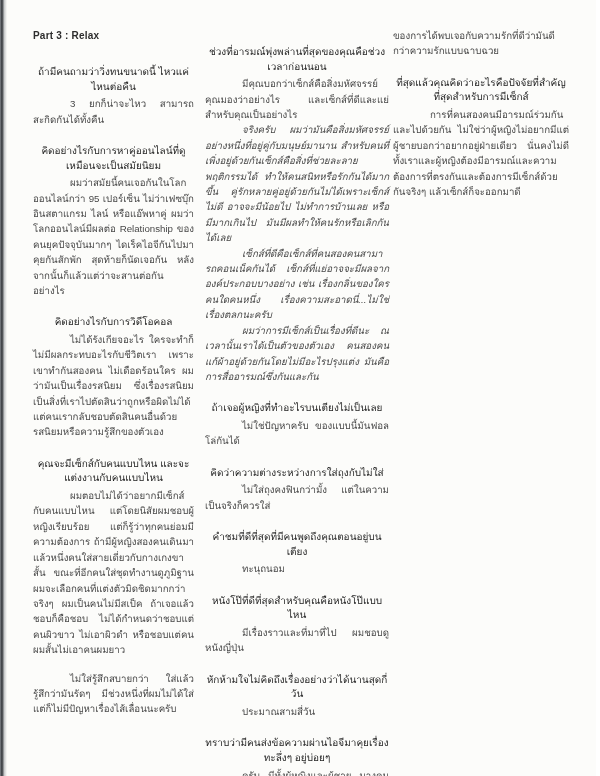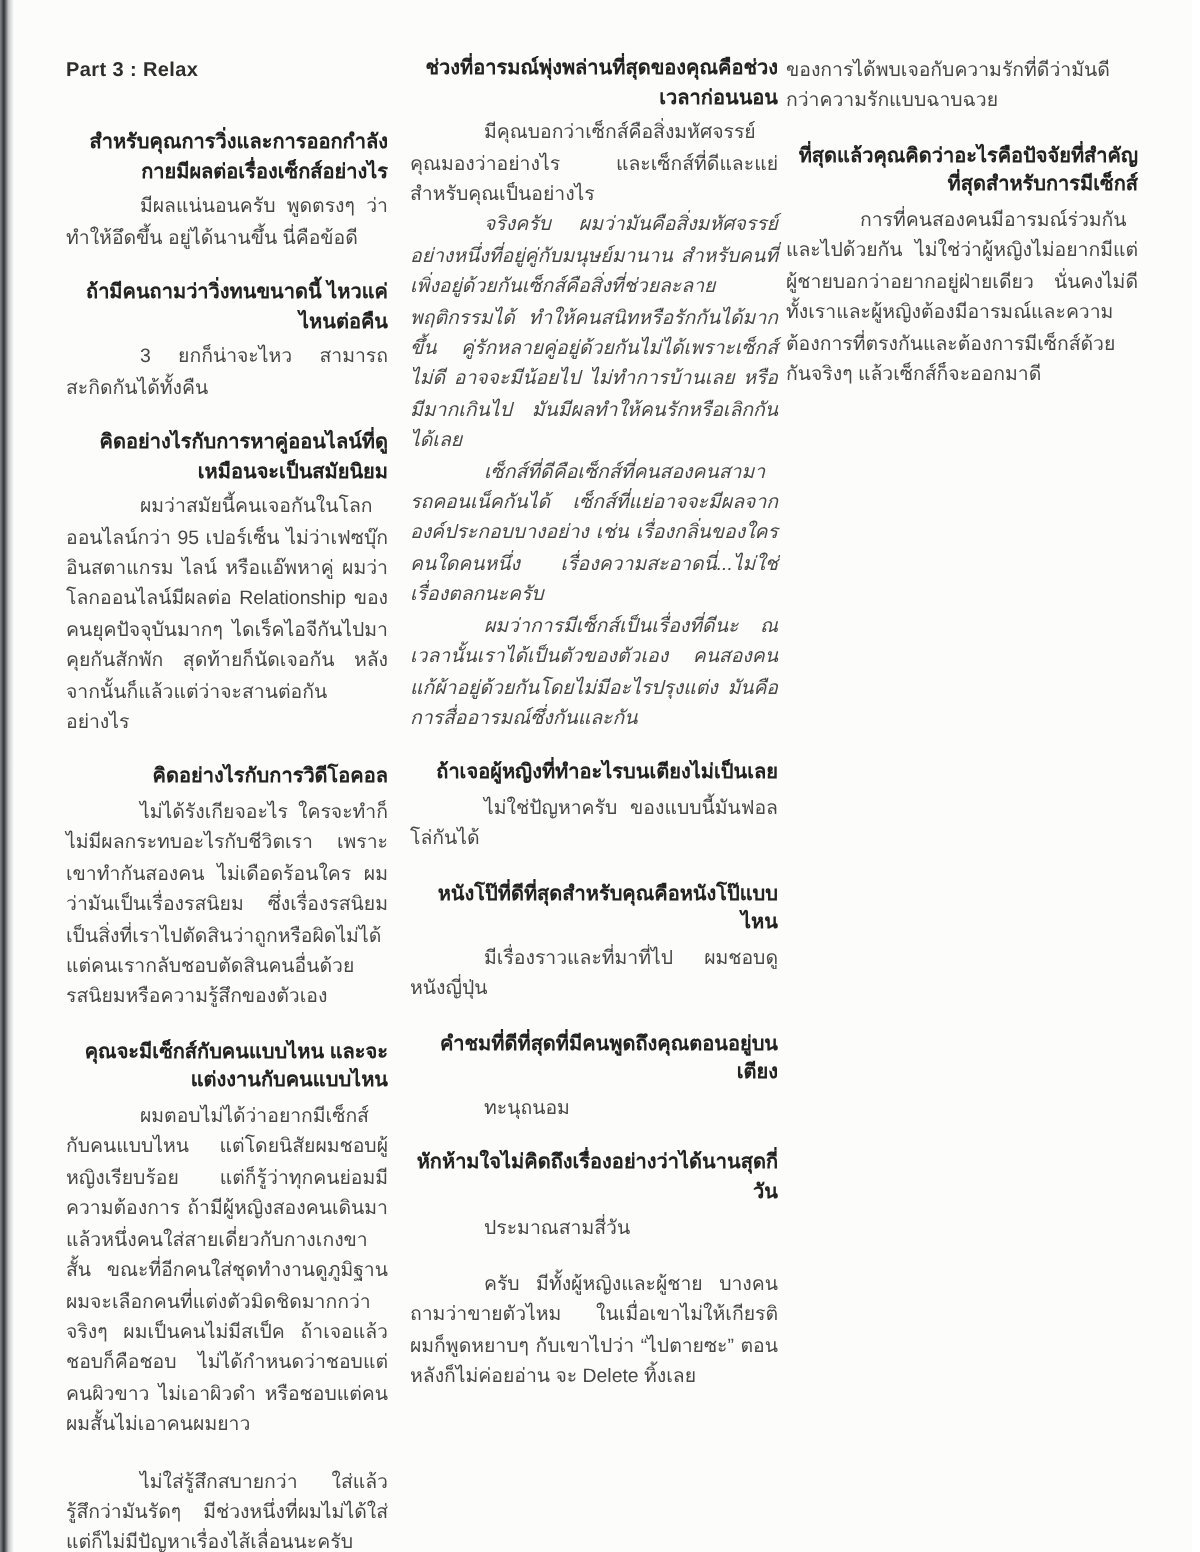--- a/index.html
+++ b/index.html
@@ -17,43 +17,39 @@
   .col{position:absolute;top:0;padding-top:28px;box-sizing:border-box;}
   .col1{left:33px;width:161px;}
   .col2{left:205px;width:184px;}
   .col3{left:393px;width:176px;}
   .part-label{
     font-size:10px;font-weight:700;color:#2d2d2d;
     margin:2px 0 24px 0;letter-spacing:.2px;
   }
   section{margin:0 0 13px 0;}
   .q{
-    font-size:10px;line-height:14.6px;font-weight:700;color:#232323;
-    margin:0 0 2px 0;text-align:right;
+    font-size:10px;line-height:14.6px;font-weight:400;color:#232323;
+    margin:17px 0 2px 0;text-align:center;
   }
   .a{
     font-size:9.7px;line-height:15.4px;color:#474747;
     text-align:justify;text-indent:37px;margin:0;
   }
   .a + .a{margin-top:0;font-style:italic;}
   .cont{text-indent:0;}
 </style>
 </head>
 <body>
 
 <div class="page">
   <div class="scan-edge"></div>
 
   <div class="col col1">
     <div class="part-label">Part 3 : Relax</div>
 
-    <section>
-      <h3 class="q">สำหรับคุณการวิ่งและการออกกำลังกายมีผลต่อเรื่องเซ็กส์อย่างไร</h3>
-      <p class="a">มีผลแน่นอนครับ พูดตรงๆ ว่าทำให้อึดขึ้น อยู่ได้นานขึ้น นี่คือข้อดี</p>
-    </section>
 
     <section>
       <h3 class="q">ถ้ามีคนถามว่าวิ่งทนขนาดนี้ ไหวแค่ไหนต่อคืน</h3>
       <p class="a">3 ยกก็น่าจะไหว สามารถสะกิดกันได้ทั้งคืน</p>
     </section>
 
     <section>
       <h3 class="q">คิดอย่างไรกับการหาคู่ออนไลน์ที่ดูเหมือนจะเป็นสมัยนิยม</h3>
       <p class="a">ผมว่าสมัยนี้คนเจอกันในโลกออนไลน์กว่า 95 เปอร์เซ็น ไม่ว่าเฟซบุ๊ก อินสตาแกรม ไลน์ หรือแอ๊พหาคู่ ผมว่าโลกออนไลน์มีผลต่อ Relationship ของคนยุคปัจจุบันมากๆ ไดเร็คไอจีกันไปมา คุยกันสักพัก สุดท้ายก็นัดเจอกัน หลังจากนั้นก็แล้วแต่ว่าจะสานต่อกันอย่างไร</p>
     </section>
@@ -81,37 +77,42 @@
       <p class="a">จริงครับ ผมว่ามันคือสิ่งมหัศจรรย์อย่างหนึ่งที่อยู่คู่กับมนุษย์มานาน สำหรับคนที่เพิ่งอยู่ด้วยกันเซ็กส์คือสิ่งที่ช่วยละลายพฤติกรรมได้ ทำให้คนสนิทหรือรักกันได้มากขึ้น คู่รักหลายคู่อยู่ด้วยกันไม่ได้เพราะเซ็กส์ไม่ดี อาจจะมีน้อยไป ไม่ทำการบ้านเลย หรือมีมากเกินไป มันมีผลทำให้คนรักหรือเลิกกันได้เลย</p>
       <p class="a">เซ็กส์ที่ดีคือเซ็กส์ที่คนสองคนสามารถคอนเน็คกันได้ เซ็กส์ที่แย่อาจจะมีผลจากองค์ประกอบบางอย่าง เช่น เรื่องกลิ่นของใครคนใดคนหนึ่ง เรื่องความสะอาดนี่...ไม่ใช่เรื่องตลกนะครับ</p>
       <p class="a">ผมว่าการมีเซ็กส์เป็นเรื่องที่ดีนะ ณ เวลานั้นเราได้เป็นตัวของตัวเอง คนสองคนแก้ผ้าอยู่ด้วยกันโดยไม่มีอะไรปรุงแต่ง มันคือการสื่ออารมณ์ซึ่งกันและกัน</p>
     </section>
 
     <section>
       <h3 class="q">ถ้าเจอผู้หญิงที่ทำอะไรบนเตียงไม่เป็นเลย</h3>
       <p class="a">ไม่ใช่ปัญหาครับ ของแบบนี้มันฟอลโล่กันได้</p>
     </section>
 
-
     <section>
-      <h3 class="q">หนังโป๊ที่ดีที่สุดสำหรับคุณคือหนังโป๊แบบไหน</h3>
-      <p class="a">มีเรื่องราวและที่มาที่ไป ผมชอบดูหนังญี่ปุ่น</p>
+      <h3 class="q">คิดว่าความต่างระหว่างการใส่ถุงกับไม่ใส่</h3>
+      <p class="a">ไม่ใส่ถุงคงฟินกว่ามั้ง แต่ในความเป็นจริงก็ควรใส่</p>
     </section>
 
     <section>
       <h3 class="q">คำชมที่ดีที่สุดที่มีคนพูดถึงคุณตอนอยู่บนเตียง</h3>
       <p class="a">ทะนุถนอม</p>
     </section>
 
     <section>
+      <h3 class="q">หนังโป๊ที่ดีที่สุดสำหรับคุณคือหนังโป๊แบบไหน</h3>
+      <p class="a">มีเรื่องราวและที่มาที่ไป ผมชอบดูหนังญี่ปุ่น</p>
+    </section>
+
+    <section>
       <h3 class="q">หักห้ามใจไม่คิดถึงเรื่องอย่างว่าได้นานสุดกี่วัน</h3>
       <p class="a">ประมาณสามสี่วัน</p>
     </section>
 
     <section>
+      <h3 class="q">ทราบว่ามีคนส่งข้อความผ่านไอจีมาคุยเรื่องทะลึ่งๆ อยู่บ่อยๆ</h3>
       <p class="a">ครับ มีทั้งผู้หญิงและผู้ชาย บางคนถามว่าขายตัวไหม ในเมื่อเขาไม่ให้เกียรติ ผมก็พูดหยาบๆ กับเขาไปว่า “ไปตายซะ” ตอนหลังก็ไม่ค่อยอ่าน จะ Delete ทิ้งเลย</p>
     </section>
 
   </div>
 
   <div class="col col3">
     <section>
       <p class="a cont">ของการได้พบเจอกับความรักที่ดีว่ามันดีกว่าความรักแบบฉาบฉวย</p>
     </section>
 

